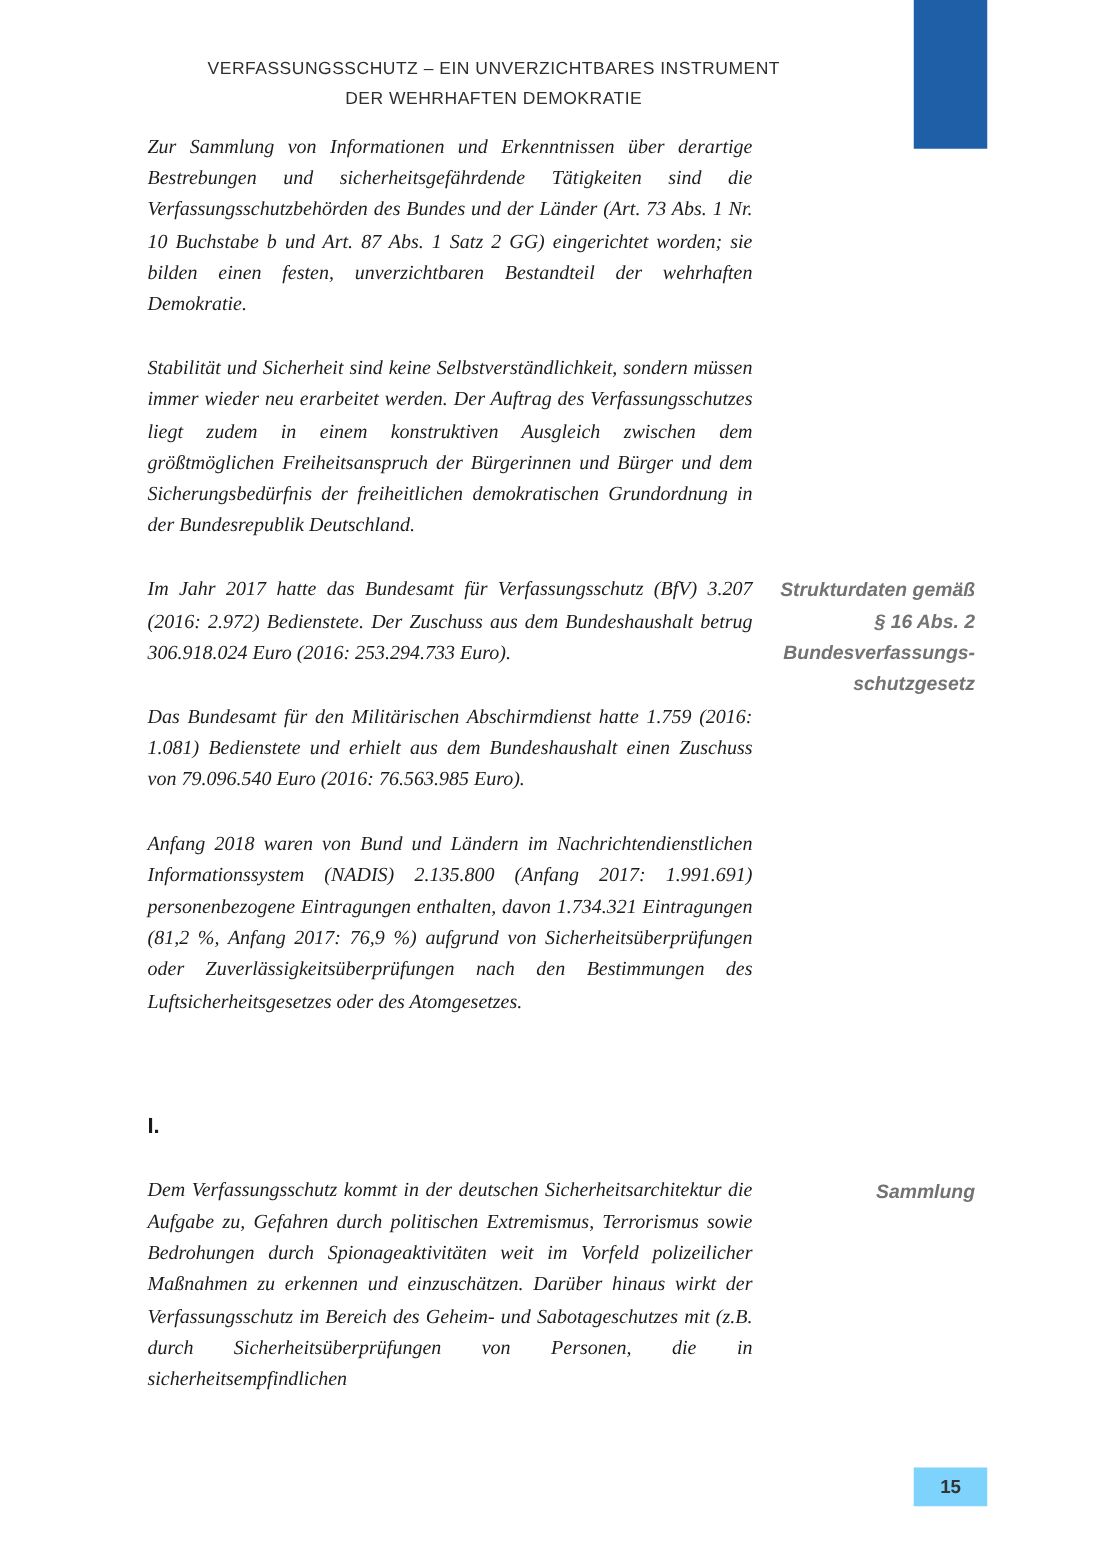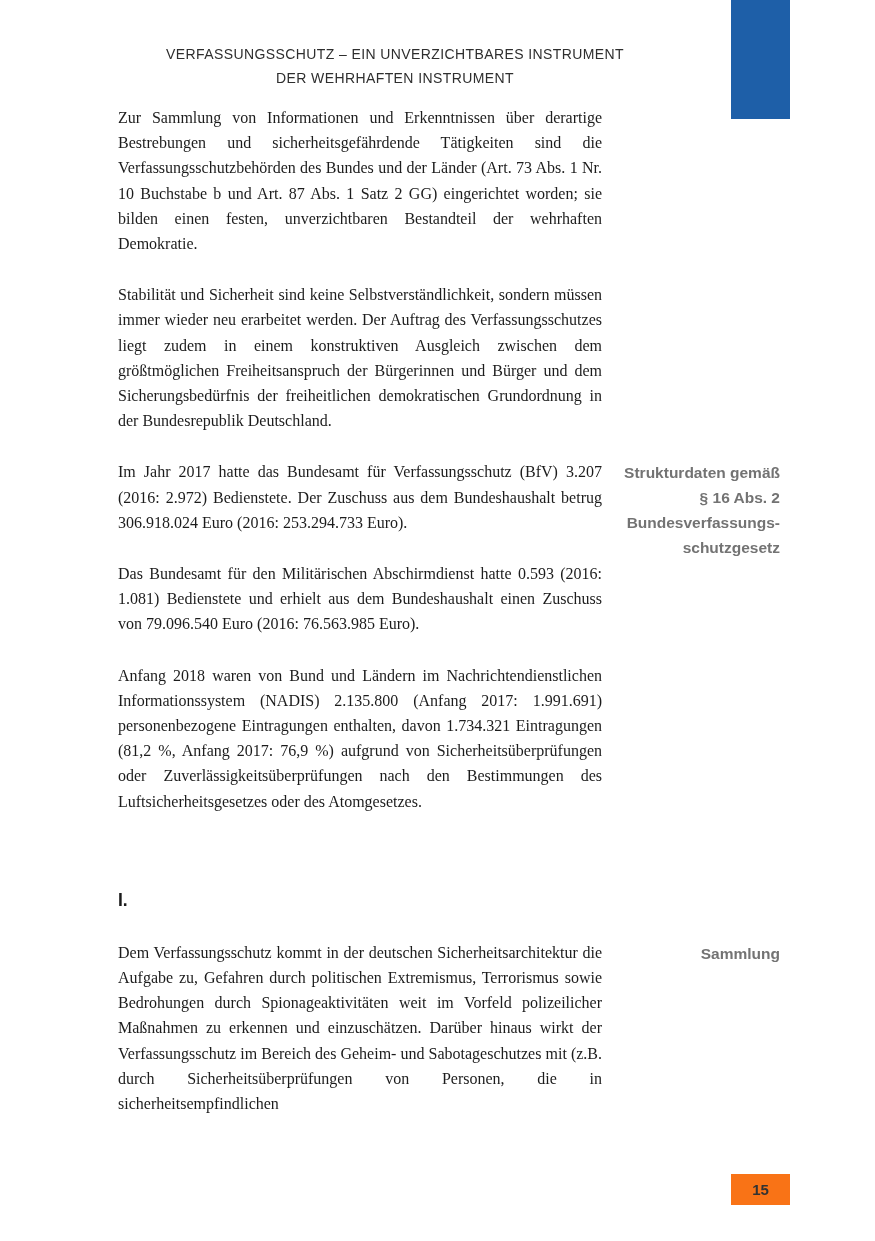--- a/index.html
+++ b/index.html
@@ -39,20 +39,21 @@
   }
   .para {
     position: relative;
     margin: 0 0 26px 0;
     font-size: 16px;
     line-height: 25.2px;
     text-align: justify;
     hyphens: auto;
     -webkit-hyphens: auto;
     color: #1c1c1c;
+    font-style: italic;
   }
   .margin-note {
     position: absolute;
     left: 502px; top: 1px;
     width: 160px;
     font-family: "Liberation Sans", sans-serif;
     font-weight: bold;
     font-size: 15.5px;
     line-height: 25px;
     color: #737373;
@@ -84,46 +85,46 @@
 </style>
 </head>
 <body>
 
 <div class="page">
 
   <div class="accent-block" style="background-color: rgb(30, 95, 168);"></div>
 
   <div class="running-header">
     <div>VERFASSUNGSSCHUTZ – EIN UNVERZICHTBARES INSTRUMENT</div>
-    <div>DER WEHRHAFTEN INSTRUMENT</div>
+    <div>DER WEHRHAFTEN DEMOKRATIE</div>
   </div>
 
   <div class="main-col">
 
     <p class="para">Zur Sammlung von Informationen und Erkenntnissen über derartige Bestrebungen und sicherheitsgefährdende Tätigkeiten sind die Verfassungsschutzbehörden des Bundes und der Länder (Art. 73 Abs. 1 Nr. 10 Buchstabe b und Art. 87 Abs. 1 Satz 2 GG) eingerichtet worden; sie bilden einen festen, unverzichtbaren Bestandteil der wehrhaften Demokratie.</p>
 
     <p class="para">Stabilität und Sicherheit sind keine Selbstverständlichkeit, sondern müssen immer wieder neu erarbeitet werden. Der Auftrag des Verfassungsschutzes liegt zudem in einem konstruktiven Ausgleich zwischen dem größtmöglichen Freiheitsanspruch der Bürgerinnen und Bürger und dem Sicherungsbedürfnis der freiheitlichen demokratischen Grundordnung in der Bundesrepublik Deutschland.</p>
 
     <div class="para">
       <span>Im Jahr 2017 hatte das Bundesamt für Verfassungsschutz (BfV) 3.207 (2016: 2.972) Bedienstete. Der Zuschuss aus dem Bundeshaushalt betrug 306.918.024 Euro (2016: 253.294.733 Euro).</span>
       <span class="margin-note">Strukturdaten gemäß § 16 Abs. 2 Bundesverfassungs­schutzgesetz</span>
     </div>
 
-    <p class="para">Das Bundesamt für den Militärischen Abschirmdienst hatte 0.593 (2016: 1.081) Bedienstete und erhielt aus dem Bundeshaushalt einen Zuschuss von 79.096.540 Euro (2016: 76.563.985 Euro).</p>
+    <p class="para">Das Bundesamt für den Militärischen Abschirmdienst hatte 1.759 (2016: 1.081) Bedienstete und erhielt aus dem Bundeshaushalt einen Zuschuss von 79.096.540 Euro (2016: 76.563.985 Euro).</p>
 
     <p class="para">Anfang 2018 waren von Bund und Ländern im Nachrichtendienstlichen Informationssystem (NADIS) 2.135.800 (Anfang 2017: 1.991.691) personenbezogene Eintragungen enthalten, davon 1.734.321 Eintragungen (81,2 %, Anfang 2017: 76,9 %) aufgrund von Sicherheitsüberprüfungen oder Zuverlässigkeitsüberprüfungen nach den Bestimmungen des Luftsicherheitsgesetzes oder des Atomgesetzes.</p>
 
     <div class="section-heading">
       <span class="section-numeral">I.</span>
     </div>
 
     <div class="para">
       <span>Dem Verfassungsschutz kommt in der deutschen Sicherheitsarchitektur die Aufgabe zu, Gefahren durch politischen Extremismus, Terrorismus sowie Bedrohungen durch Spionageaktivitäten weit im Vorfeld polizeilicher Maßnahmen zu erkennen und einzuschätzen. Darüber hinaus wirkt der Verfassungsschutz im Bereich des Geheim- und Sabotageschutzes mit (z.B. durch Sicherheitsüberprüfungen von Personen, die in sicherheitsempfindlichen</span>
       <span class="margin-note">Sammlung</span>
     </div>
 
   </div>
 
-  <div class="pagenum-badge" style="background-color: #f97316;">
+  <div class="pagenum-badge" style="background-color: #7dd3fc;">
     <span>15</span>
   </div>
 
 </div>
 
 </body></html>

